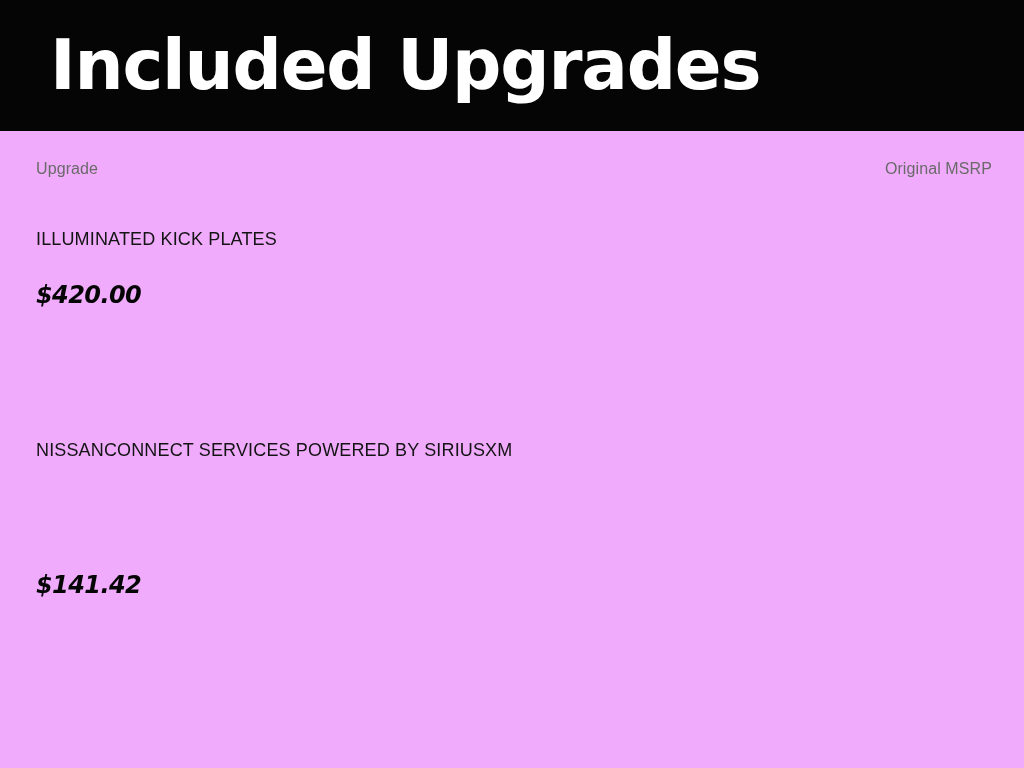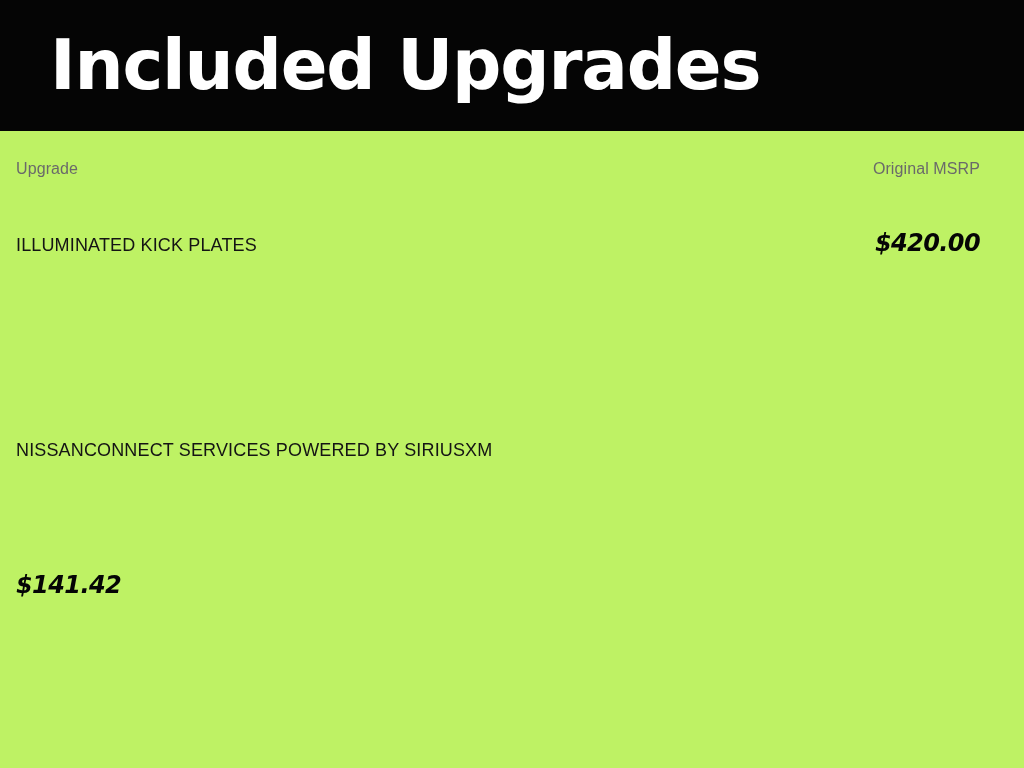--- a/index.html
+++ b/index.html
@@ -10,21 +10,21 @@
     width: 1024px;
     height: 768px;
     background: #ffffff;
     font-family: "Liberation Sans", sans-serif;
     overflow: hidden;
   }
   .page {
     position: relative;
     width: 1024px;
     height: 768px;
-    background: #bef264;
+    background: #f0abfc;
     display: flex;
     flex-direction: column;
   }
 
   
   .banner {
     height: 131px;
     background: #050505;
     display: flex;
     align-items: center;
@@ -39,23 +39,24 @@
     font-weight: bold;
     line-height: 1;
     letter-spacing: -1.2px;
     margin: 0;
     white-space: nowrap;
   }
 
   
   .table-area {
     flex: 1 1 auto;
-    padding: 0 44px 0 16px;
+    padding: 0 32px 0 16px;
     box-sizing: border-box;
     position: relative;
+    margin-left: 20px;
   }
 
   .col-head {
     display: flex;
     align-items: baseline;
     justify-content: space-between;
     padding-top: 29px;
   }
   .col-head .label {
     color: #6a6a6a;
@@ -67,20 +68,21 @@
 
   .rows {
     margin-top: 0;
   }
   .row {
     display: flex;
     align-items: baseline;
     justify-content: space-between;
     height: 131px;
     box-sizing: border-box;
+    flex-direction: column;
   }
   .row:first-child {
     padding-top: 51px;
   }
   .row .name {
     color: #141414;
     font-family: "Liberation Sans", sans-serif;
     font-size: 18px;
     font-weight: normal;
     letter-spacing: 0.15px;

